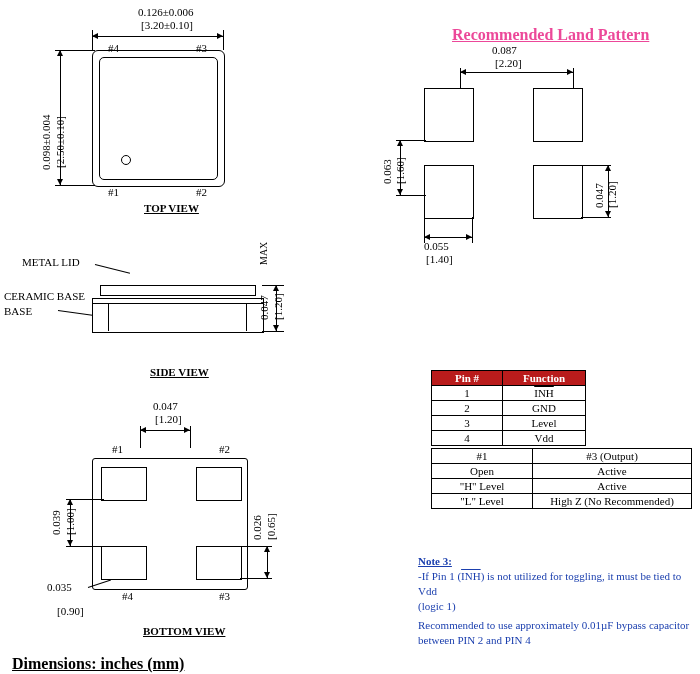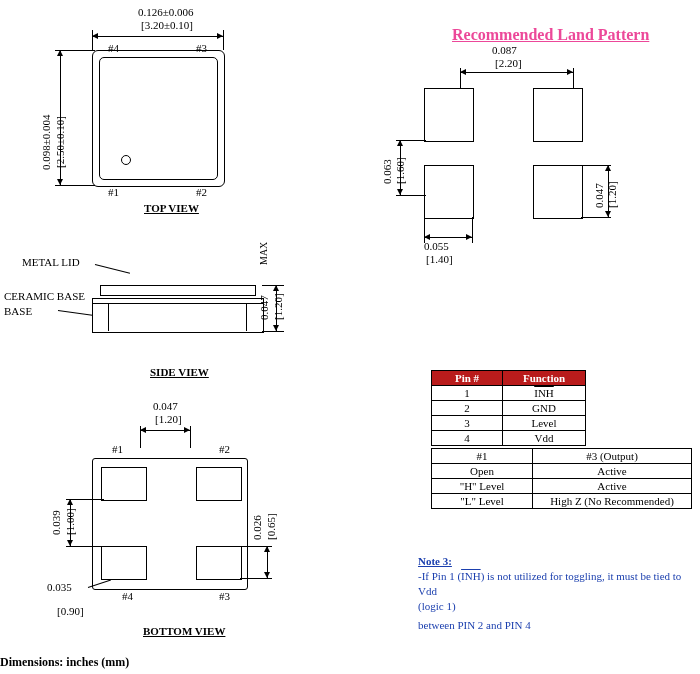--- a/index.html
+++ b/index.html
@@ -126,21 +126,21 @@
 <div class="line hline" style="left:240px;top:578px;width:32px;"></div>
 <div class="lbl rot" style="left:251px;top:540px;">0.026</div>
 <div class="lbl rot" style="left:265px;top:540px;">[0.65]</div>
 
 <div class="lbl" style="left:47px;top:581px;">0.035</div>
 <div class="lbl" style="left:57px;top:594px;margin-top:11px;">[0.90]</div>
 <div class="line hline" style="left:88px;top:587px;width:24px;transform:rotate(-18deg);transform-origin:left center;"></div>
 
 <div class="lbl bold underline" style="left:143px;top:625px;">BOTTOM VIEW</div>
 
-<div class="lbl bold" style="left:0;top:655px;font-size:12px;">Dimensions: inches (mm)</div>
+<div class="lbl bold" style="left:12px;top:655px;font-size:16px;text-decoration:underline;">Dimensions: inches (mm)</div>
 
 <div class="lbl bold underline" style="left:452px;top:26px;font-size:16px;color:#ec4899;">Recommended Land Pattern</div>
 
 <div class="lbl" style="left:492px;top:44px;">0.087</div>
 <div class="lbl" style="left:495px;top:57px;">[2.20]</div>
 <div class="line hline" style="left:460px;top:72px;width:113px;"></div>
 <div class="arrowL" style="left:460px;top:69px;"></div>
 <div class="arrowR" style="left:567px;top:69px;"></div>
 <div class="line vline" style="left:460px;top:68px;height:22px;"></div>
 <div class="line vline" style="left:573px;top:68px;height:22px;"></div>
@@ -220,14 +220,15 @@
 </tbody>
   </table>
 
 <div class="noteblk" style="left:418px;top:554px;width:275px;">
   <div class="hd">Note 3:</div>
   <div><span>-If Pin 1 (</span><span class="ovl">INH</span><span>) is not utilized for toggling, it must be tied to Vdd</span></div>
   <div>(logic 1)</div>
 </div>
 
 <div class="noteblk" style="left:418px;top:618px;width:275px;">
+  <div>Recommended to use approximately 0.01µF bypass capacitor</div>
   <div>between PIN 2 and PIN 4</div>
 </div>
 
 </body></html>

